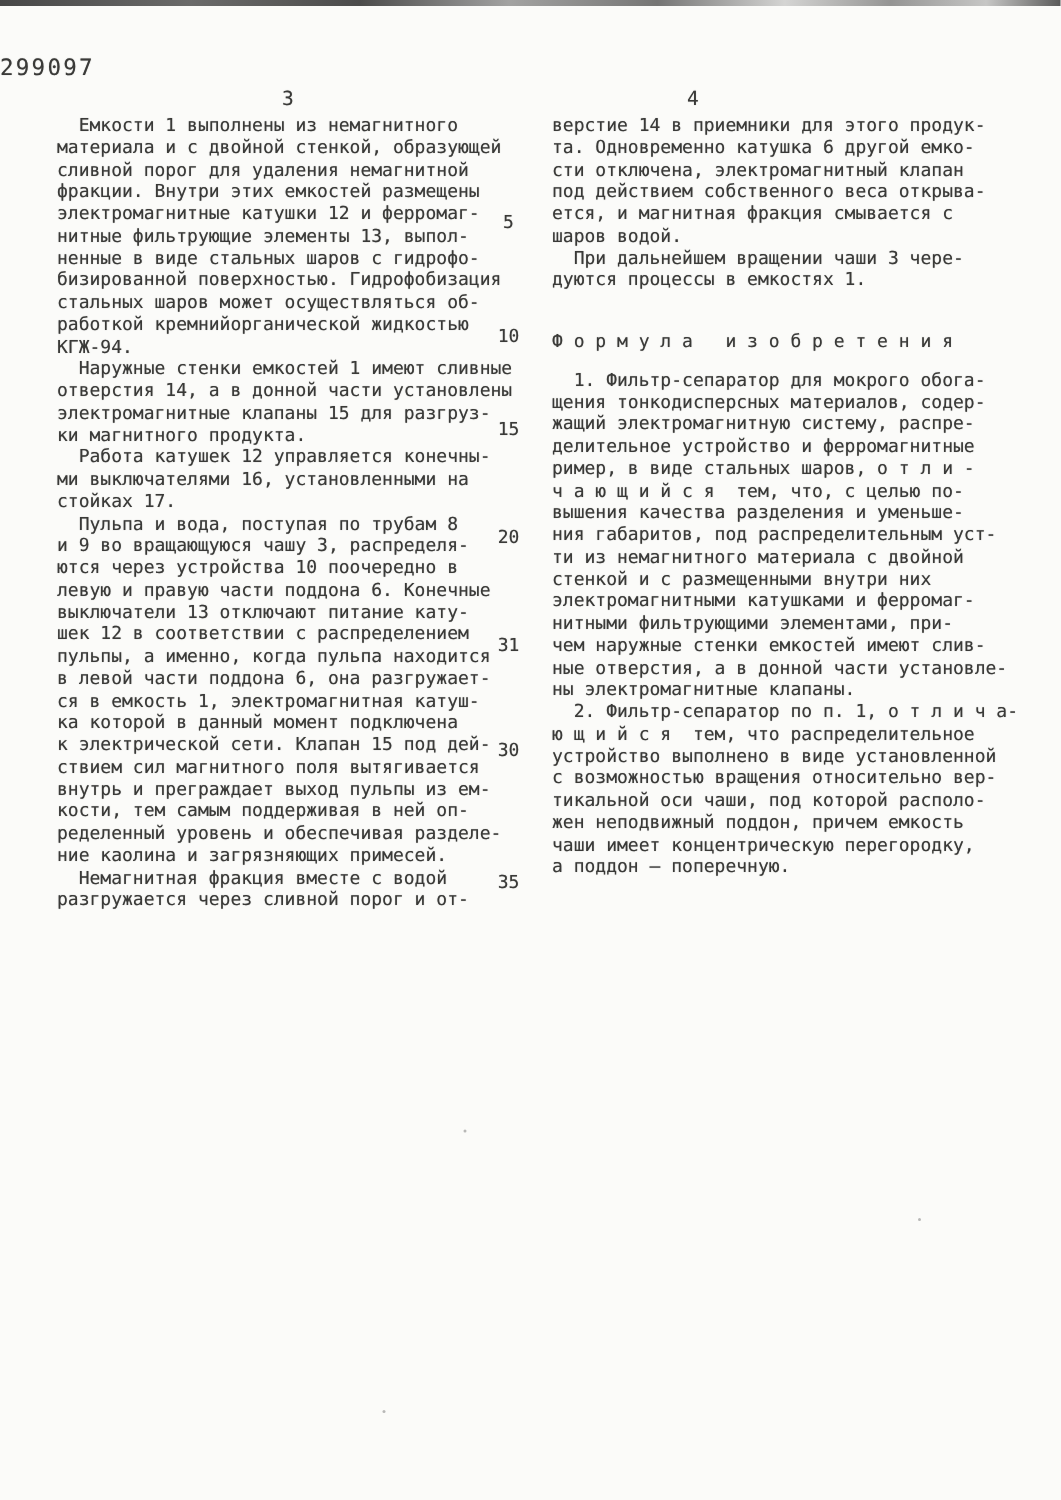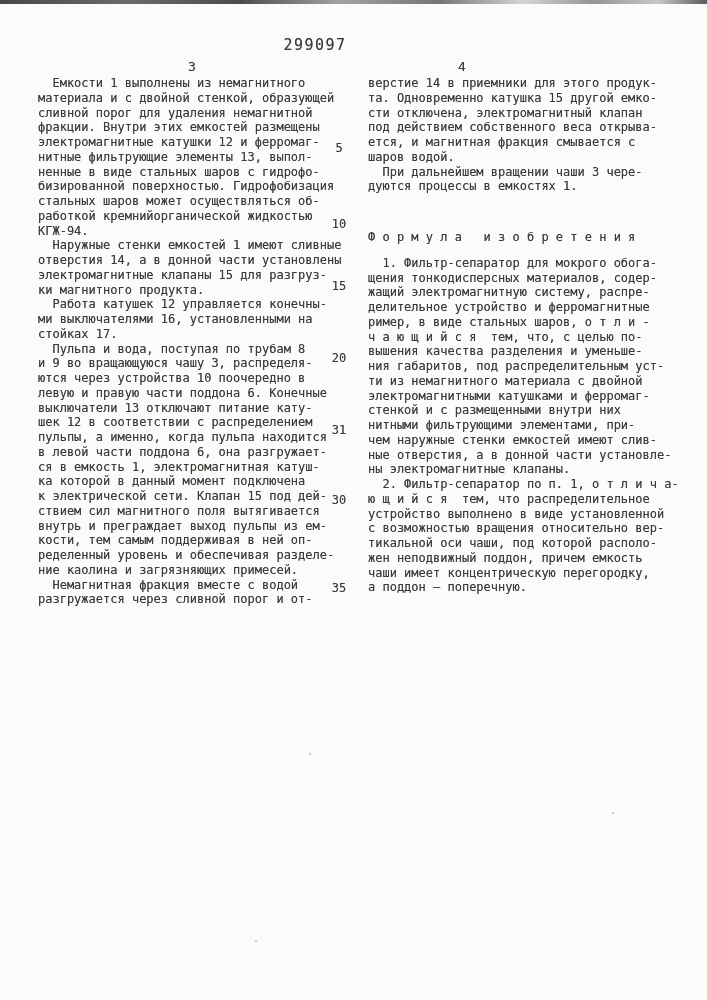--- a/index.html
+++ b/index.html
@@ -27,21 +27,21 @@
     background: linear-gradient(90deg,
       rgba(40,40,40,0.85) 0%, rgba(70,70,70,0.8) 18%, rgba(45,45,45,0.85) 34%,
       rgba(90,90,90,0.55) 48%, rgba(60,60,60,0.7) 62%, rgba(140,140,140,0.35) 74%,
       rgba(80,80,80,0.6) 84%, rgba(120,120,120,0.4) 93%, rgba(50,50,50,0.8) 100%);
   }
   .patent-number {
     position: absolute;
     top: 36px;
     left: 0;
     width: 630px;
-    text-align: center;
+    text-align: left;
     font-size: 15px;
     letter-spacing: 1.5px;
   }
   .col-num {
     position: absolute;
     top: 59px;
     font-size: 13px;
   }
   .col-num-left  { left: 188px; }
   .col-num-right { left: 458px; }
@@ -56,21 +56,21 @@
     white-space: pre;
     height: 14.75px;
     line-height: 14.75px;
     font-size: 12px;
   }
   .formula-heading {
     white-space: pre;
     font-size: 12px;
     height: 14.75px;
     line-height: 14.75px;
-    margin-top: 36px;
+    margin-top: 26px;
     margin-bottom: 11px;
   }
   .gutter-num {
     position: absolute;
     left: 326px;
     width: 26px;
     text-align: center;
     font-size: 12px;
     line-height: 14px;
   }
@@ -130,41 +130,41 @@
       <div class="text-line">кости, тем самым поддерживая в ней оп-</div>
       <div class="text-line">ределенный уровень и обеспечивая разделе-</div>
       <div class="text-line">ние каолина и загрязняющих примесей.</div>
       <div class="text-line">  Немагнитная фракция вместе с водой</div>
       <div class="text-line">разгружается через сливной порог и от-</div>
     </div>
 
   <div class="column column-right">
     <div>
         <div class="text-line">верстие 14 в приемники для этого продук-</div>
-        <div class="text-line">та. Одновременно катушка 15 другой емко-</div>
+        <div class="text-line">та. Одновременно катушка 6 другой емко-</div>
         <div class="text-line">сти отключена, электромагнитный клапан</div>
         <div class="text-line">под действием собственного веса открыва-</div>
         <div class="text-line">ется, и магнитная фракция смывается с</div>
         <div class="text-line">шаров водой.</div>
         <div class="text-line">  При дальнейшем вращении чаши 3 чере-</div>
         <div class="text-line">дуются процессы в емкостях 1.</div>
       </div>
     <div class="formula-heading">Ф о р м у л а   и з о б р е т е н и я</div>
     <div>
         <div class="text-line">  1. Фильтр-сепаратор для мокрого обога-</div>
         <div class="text-line">щения тонкодисперсных материалов, содер-</div>
         <div class="text-line">жащий электромагнитную систему, распре-</div>
         <div class="text-line">делительное устройство и ферромагнитные</div>
         <div class="text-line">ример, в виде стальных шаров, о т л и -</div>
         <div class="text-line">ч а ю щ и й с я  тем, что, с целью по-</div>
         <div class="text-line">вышения качества разделения и уменьше-</div>
         <div class="text-line">ния габаритов, под распределительным уст-</div>
         <div class="text-line">ти из немагнитного материала с двойной</div>
+        <div class="text-line">стенкой и с размещенными внутри них</div>
         <div class="text-line">электромагнитными катушками и ферромаг-</div>
-        <div class="text-line">стенкой и с размещенными внутри них</div>
         <div class="text-line">нитными фильтрующими элементами, при-</div>
         <div class="text-line">чем наружные стенки емкостей имеют слив-</div>
         <div class="text-line">ные отверстия, а в донной части установле-</div>
         <div class="text-line">ны электромагнитные клапаны.</div>
         <div class="text-line">  2. Фильтр-сепаратор по п. 1, о т л и ч а-</div>
         <div class="text-line">ю щ и й с я  тем, что распределительное</div>
         <div class="text-line">устройство выполнено в виде установленной</div>
         <div class="text-line">с возможностью вращения относительно вер-</div>
         <div class="text-line">тикальной оси чаши, под которой располо-</div>
         <div class="text-line">жен неподвижный поддон, причем емкость</div>

